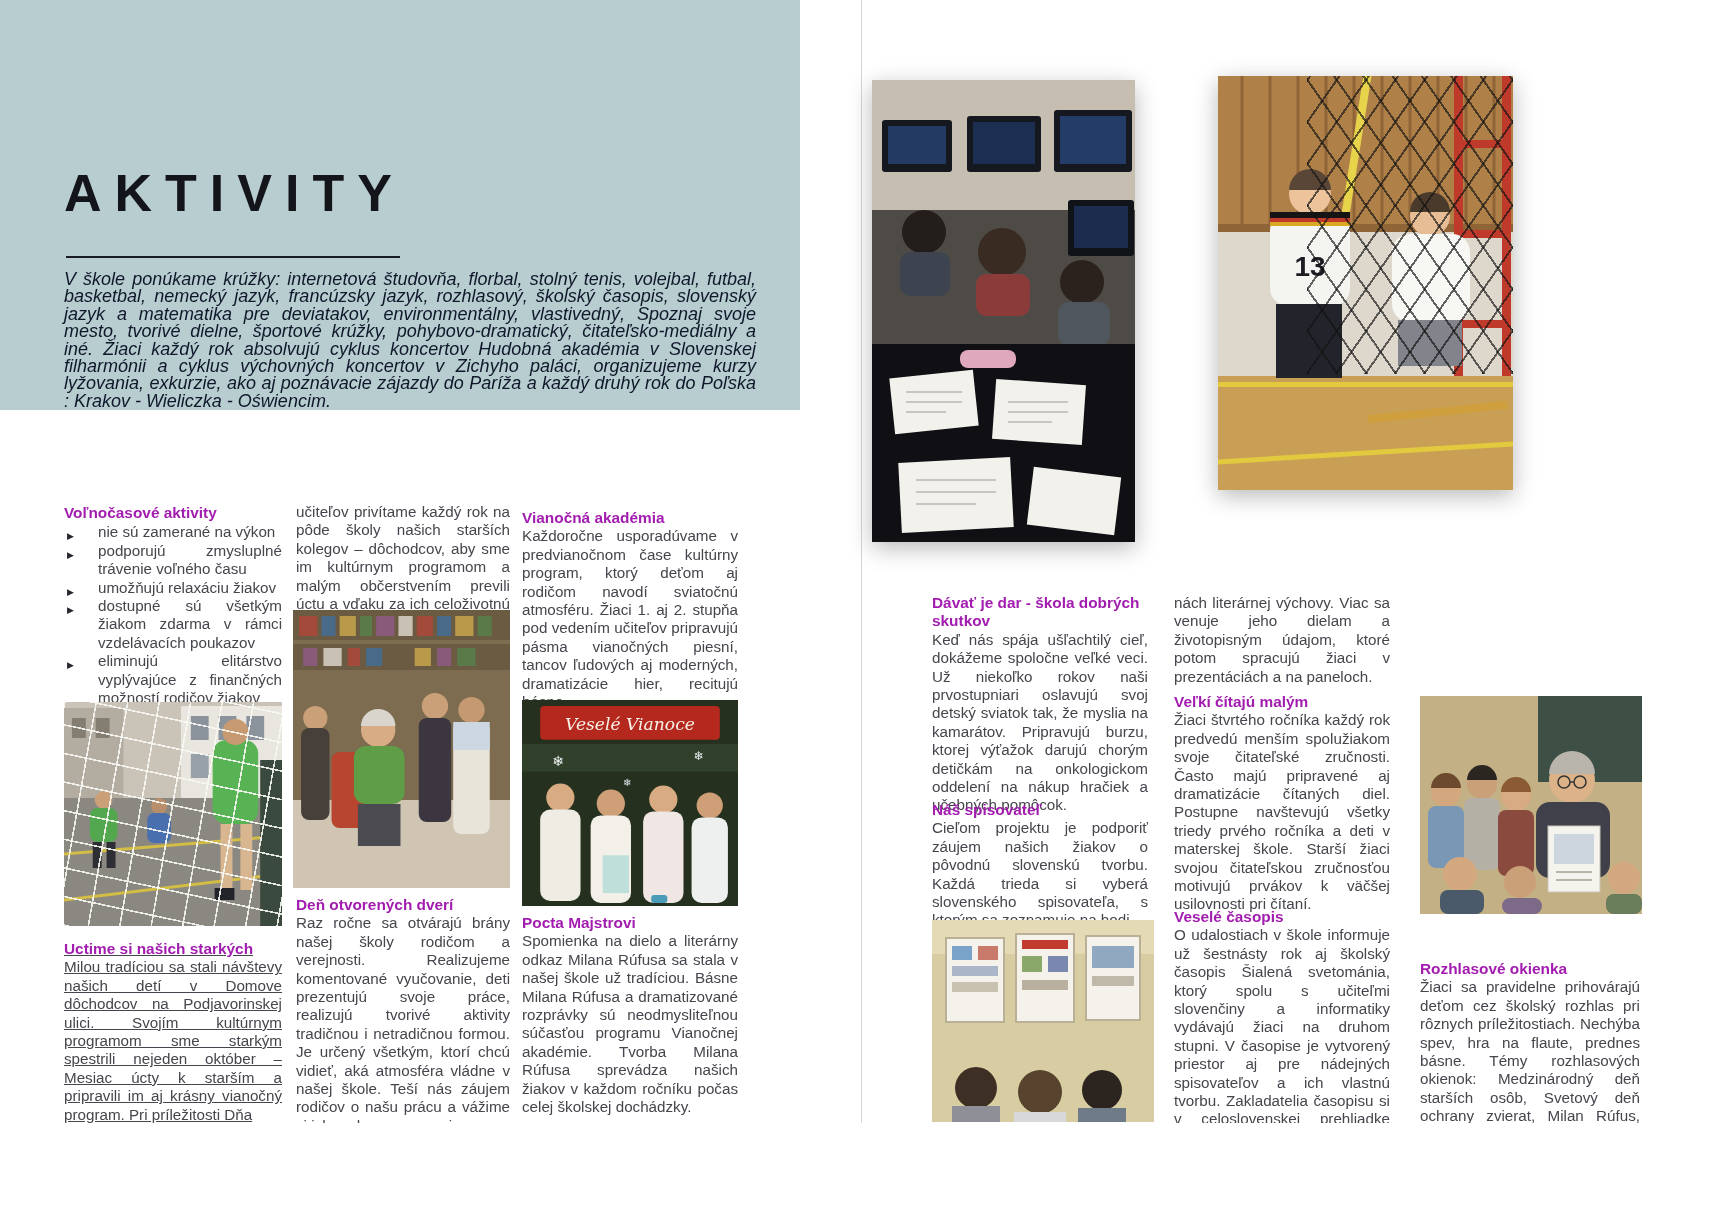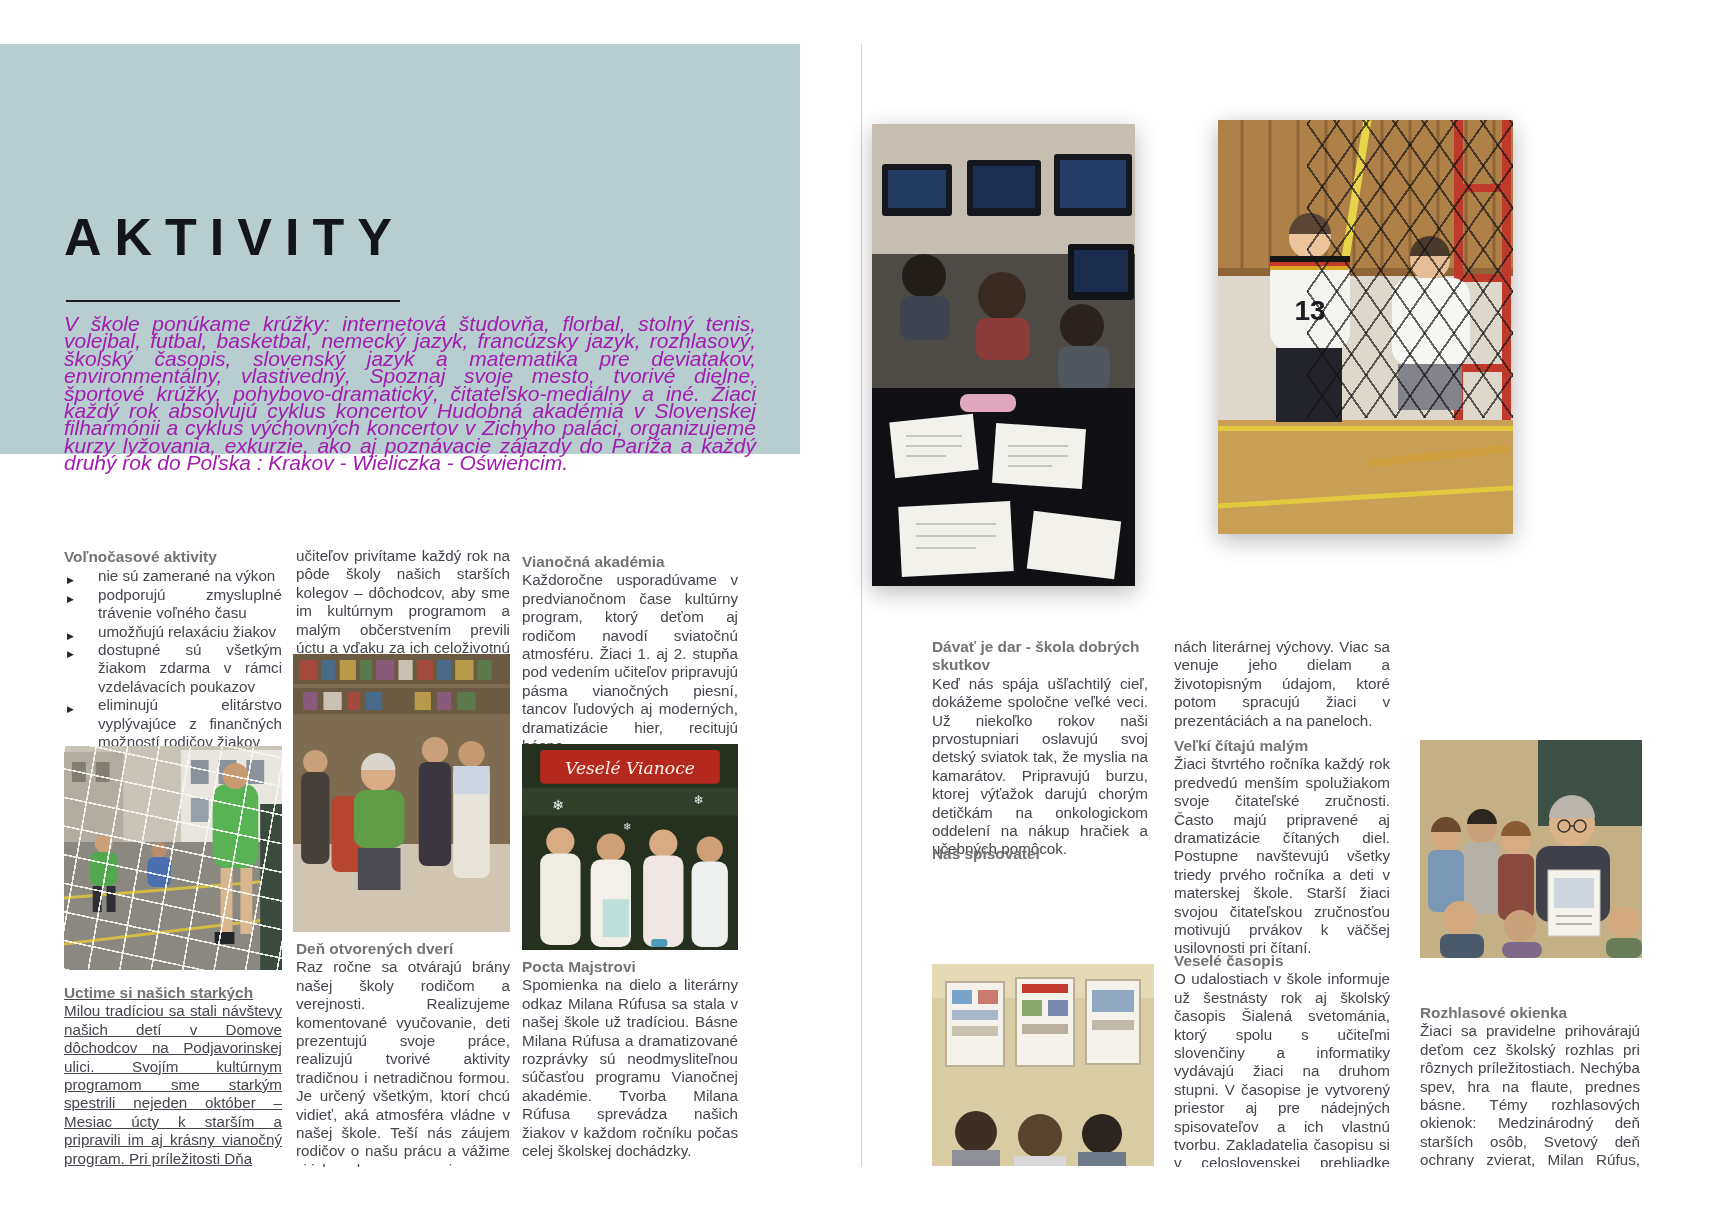--- a/index.html
+++ b/index.html
@@ -1,39 +1,39 @@
 <!DOCTYPE html>
 <html lang="sk"><head>
 <meta charset="utf-8">
 <style>
   html,body { margin:0; padding:0; background:#ffffff; }
   .sheet {
     position:relative; width:1723px; height:1123px; background:#ffffff;
-    font-family:"Liberation Sans", sans-serif; overflow:hidden;margin-top:44px;
+    font-family:"Liberation Sans", sans-serif; overflow:hidden;
   }
   .gutter-line { position:absolute; left:861px; top:0; width:1px; height:1219px; background:#d6d6d6; }
 
   
   .hero { position:absolute; left:0; top:0; width:800px; height:410px; background:#b8cdd0; }
   .hero h1 {
     position:absolute; left:64px; top:163px; margin:0;
     font-size:52px; font-weight:700; letter-spacing:13px; color:#14141b; white-space:nowrap;
   }
   .hero .rule { position:absolute; left:66px; top:256px; width:334px; height:2px; background:#1b1b22; }
   .hero .intro {
     position:absolute; left:64px; top:271px; width:692px; margin:0;
-    font-style:italic; font-size:21px; line-height:17.4px; text-align:justify; color:#a21caf;
+    font-style:italic; font-size:18px; line-height:17.4px; text-align:justify; color:#0f172a;
   }
 
   
   .blk {
     position:absolute; font-size:15.2px; line-height:18.4px; color:#45454d;
     text-align:justify; hyphens:auto; -webkit-hyphens:auto;
   }
-  .blk h3 { margin:0; font-size:15.4px; line-height:18.4px; font-weight:700; color:#737373; text-align:left; }
+  .blk h3 { margin:0; font-size:15.4px; line-height:18.4px; font-weight:700; color:#a21caf; text-align:left; }
   .blk p { margin:0; }
   ul.bullets { list-style:none; margin:1px 0 0 0; padding:0; }
   ul.bullets li { position:relative; padding-left:34px; }
   ul.bullets .marker { position:absolute; left:3px; top:4px; font-size:9px; color:#26262e; }
 
   
   .ph { position:absolute; overflow:hidden; }
   .ph svg { display:block; width:100%; height:100%; }
   .shadow { box-shadow:0 6px 22px rgba(0,0,0,0.28); }
   .net {
@@ -268,20 +268,21 @@
     <div class="net-dark"></div>
   </div>
 
   <div class="blk" style="left:932px; top:594px; width:216px;">
     <h3>Dávať je dar - škola dobrých skutkov</h3>
     <p>Keď nás spája ušľachtilý cieľ, dokážeme spoločne veľké veci. Už niekoľko rokov naši prvostupniari oslavujú svoj detský sviatok tak, že myslia na kamarátov. Pripravujú burzu, ktorej výťažok darujú chorým detičkám na onkologickom oddelení na nákup hračiek a učebných pomôcok.</p>
   </div>
 
   <div class="blk" style="left:932px; top:801px; width:216px;">
     <h3>Náš spisovateľ</h3>
+    <p>Cieľom projektu je podporiť záujem našich žiakov o pôvodnú slovenskú tvorbu. Každá trieda si vyberá slovenského spisovateľa, s ktorým sa zoznamuje na hodi-</p>
   </div>
 
   <div class="ph" style="left:932px; top:920px; width:222px; height:202px;">
     <svg viewBox="0 0 222 202" preserveAspectRatio="none">
       <rect width="222" height="202" fill="#d8cda2"></rect>
       <rect width="222" height="34" fill="#e4dbb6"></rect>
       <g fill="#f4f2ea" stroke="#b9b096" stroke-width="2">
         <rect x="14" y="18" width="58" height="84"></rect>
         <rect x="84" y="14" width="58" height="88"></rect>
         <rect x="154" y="16" width="54" height="84"></rect>

